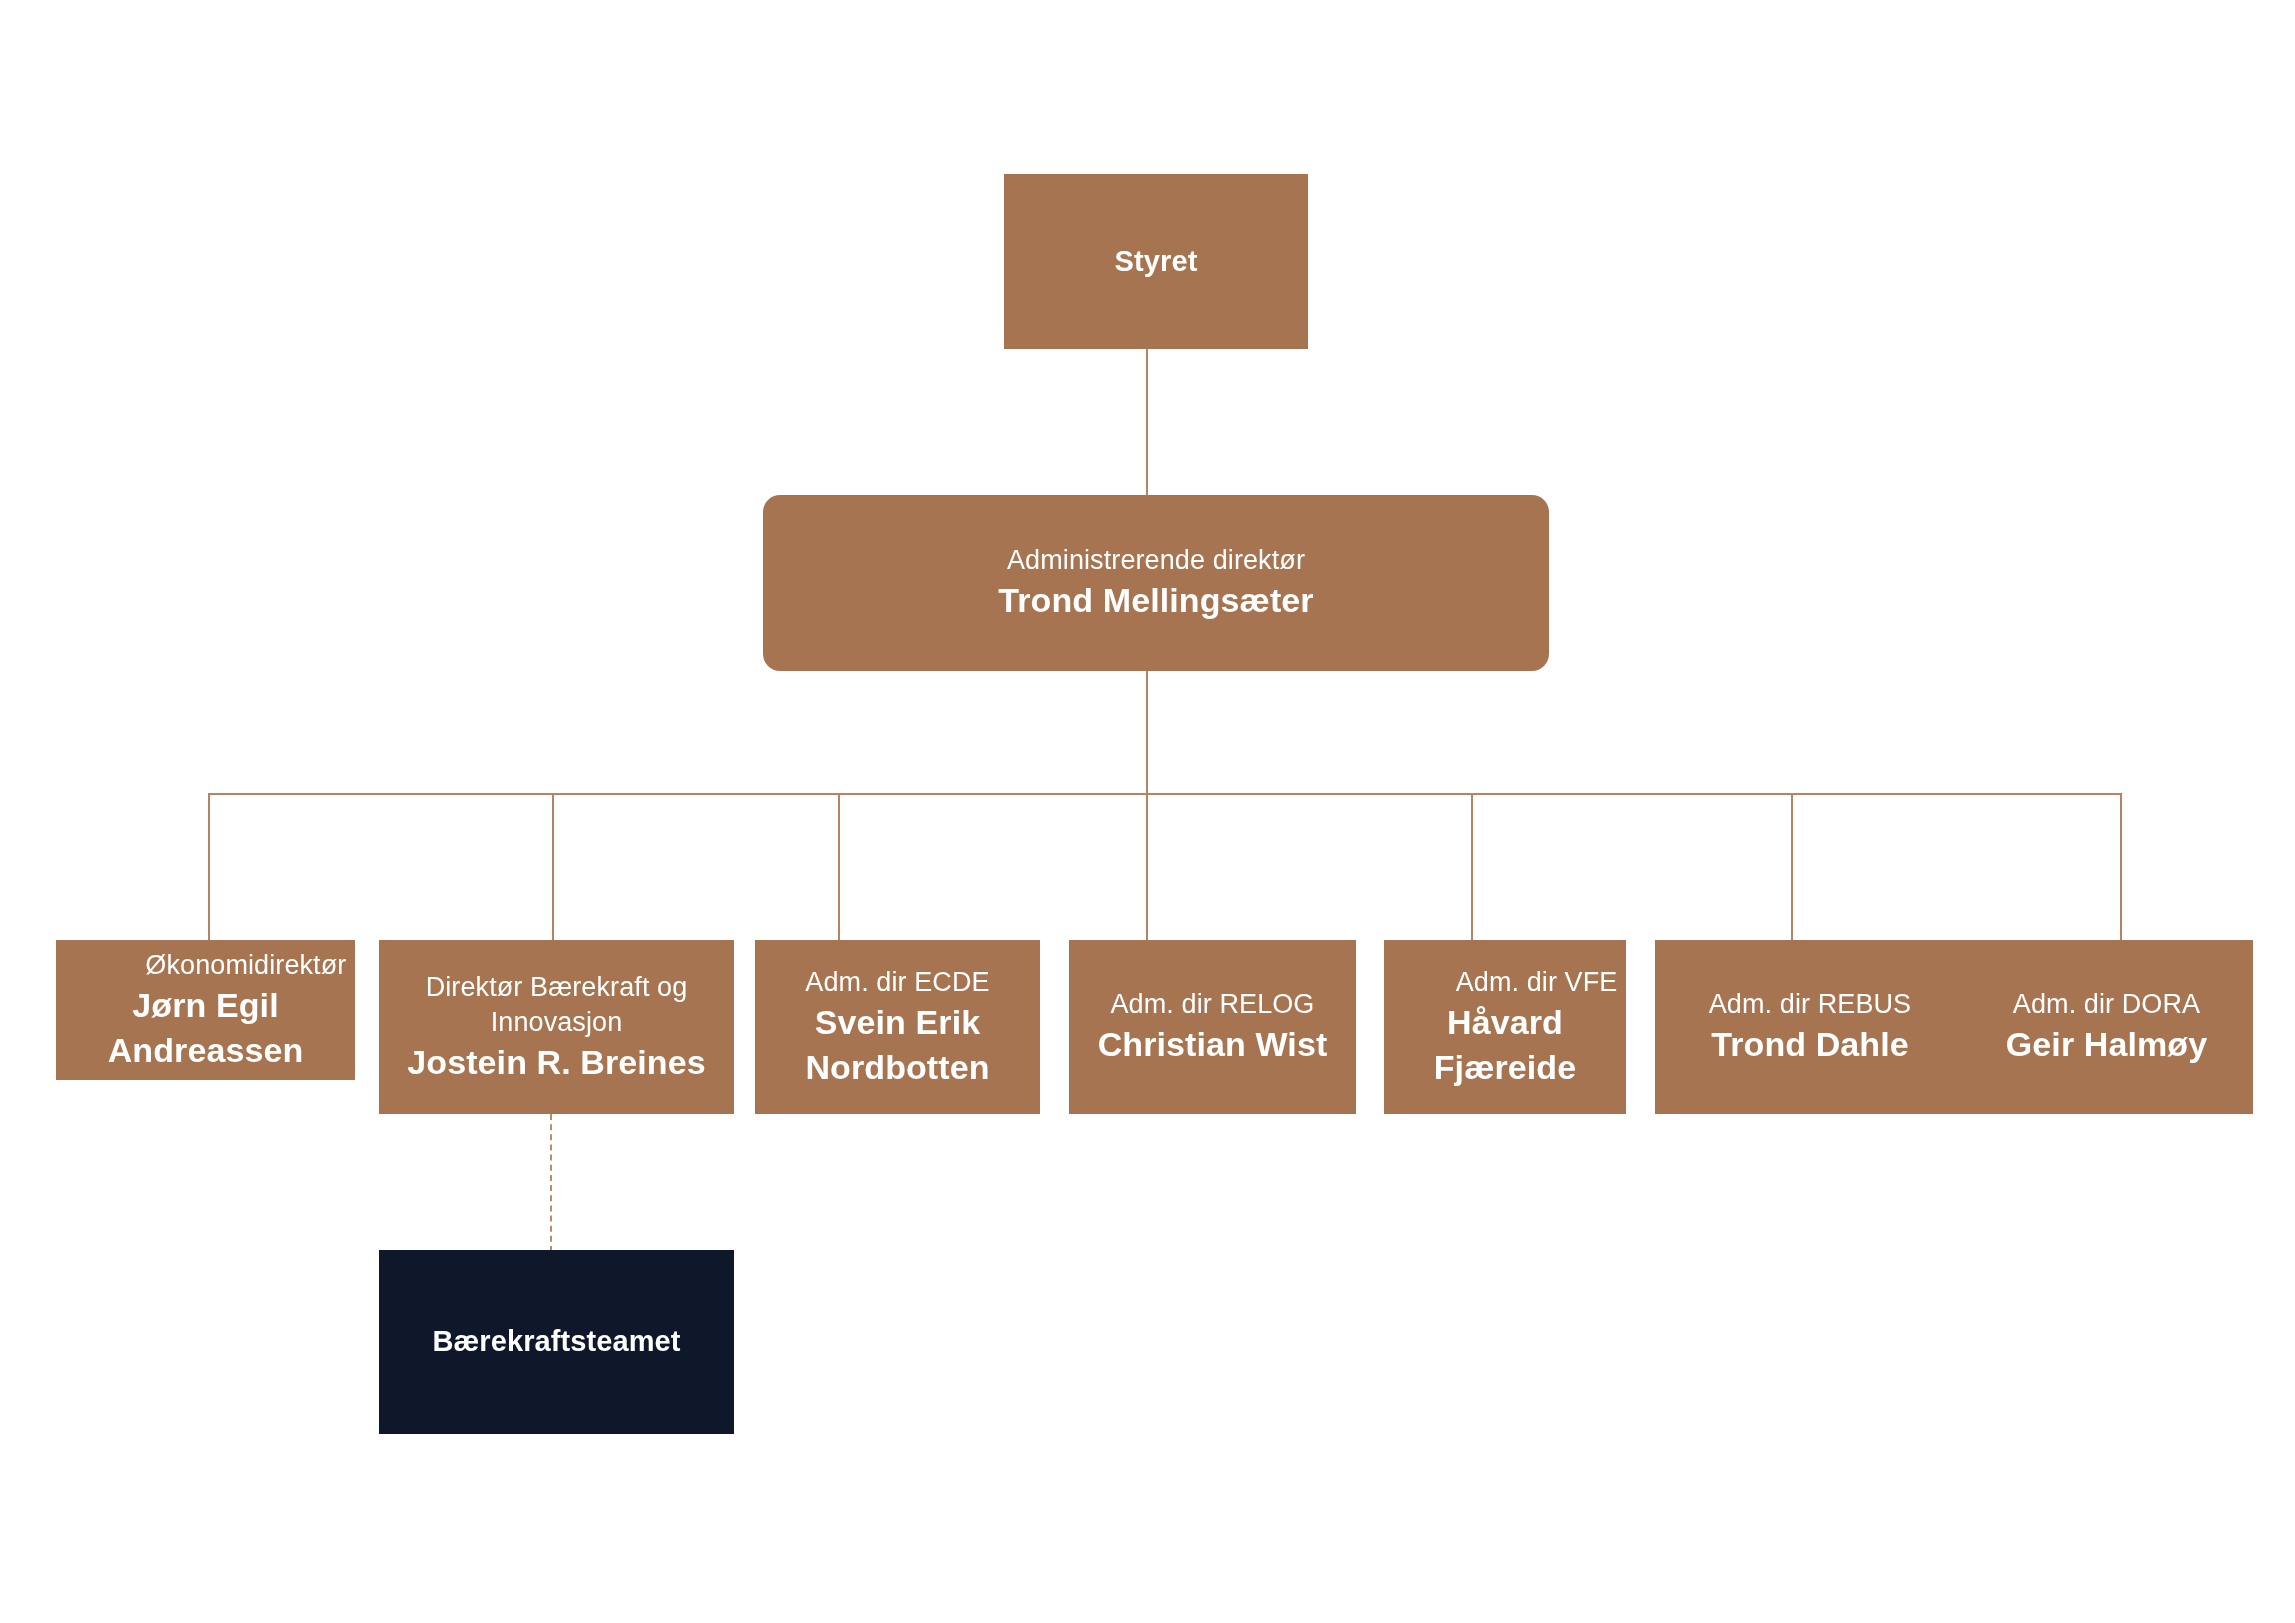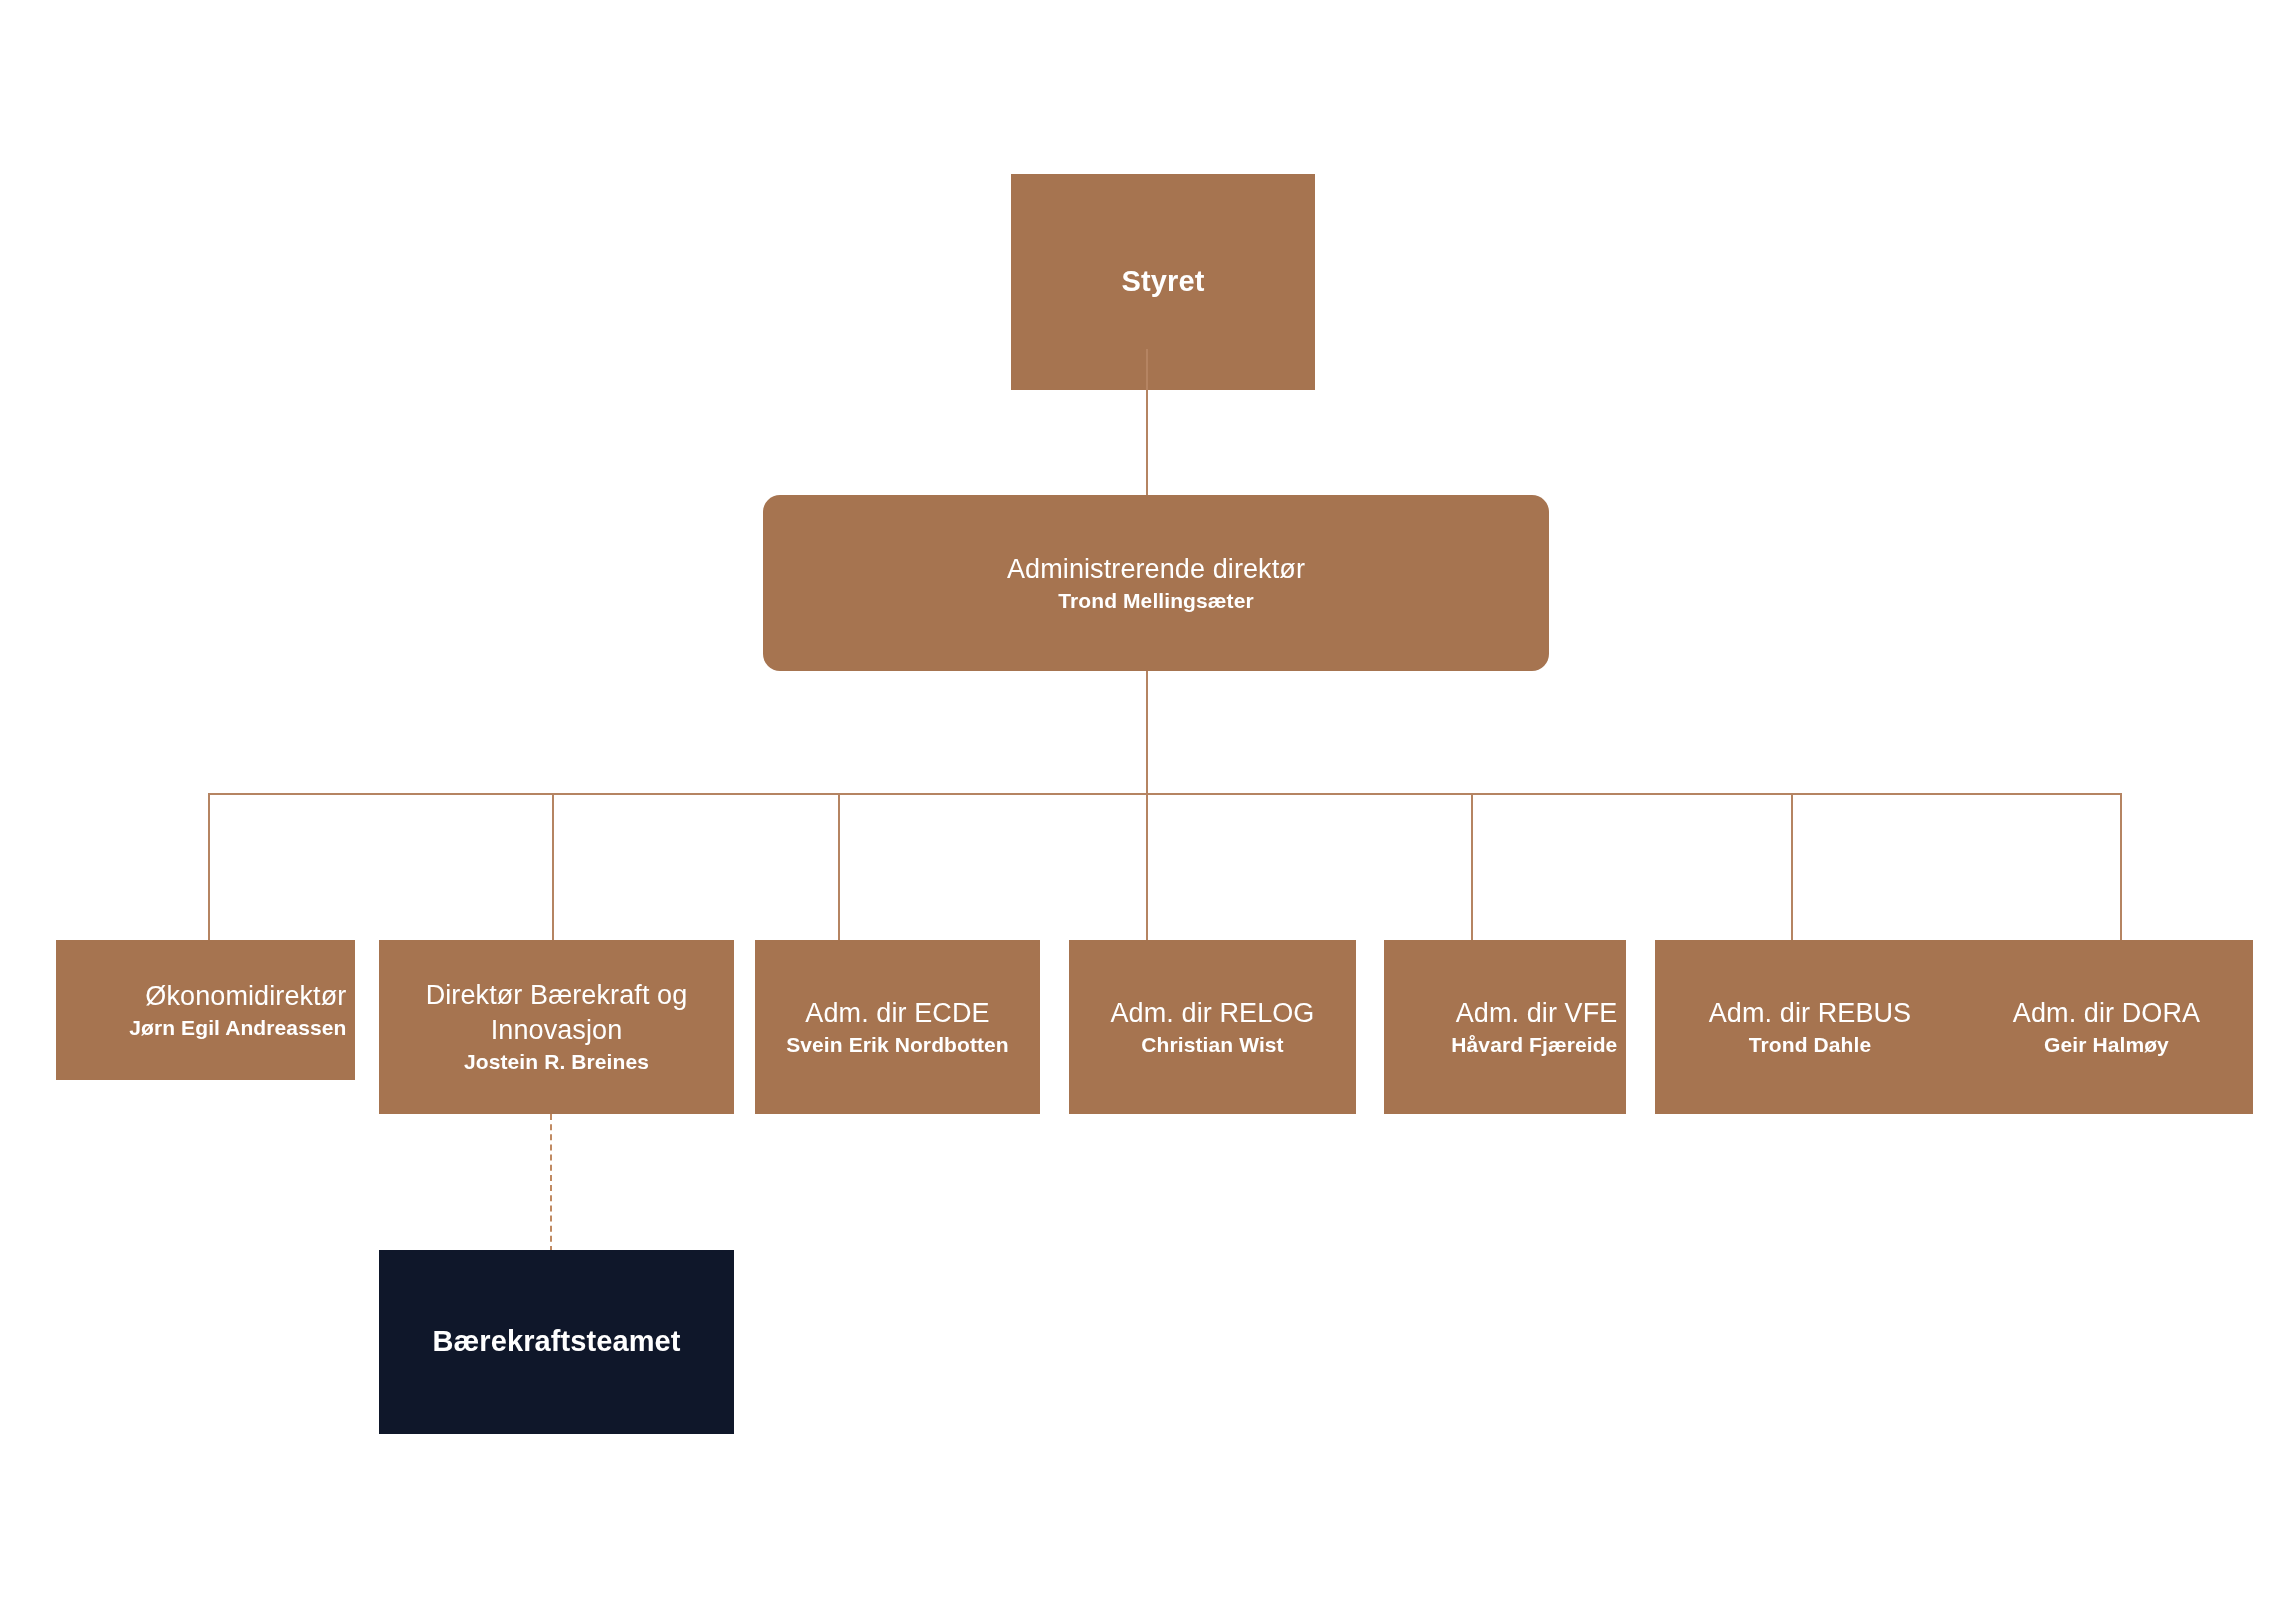--- a/index.html
+++ b/index.html
@@ -34,21 +34,21 @@
   .node.blue  { background: #0f172a; text-align: center; }
 
   .node .role {
     font-weight: 400;
     font-size: 27px;
     letter-spacing: 0.1px;
     padding: 0 8.6px;
   }
   .node .person {
     font-weight: 700;
-    font-size: 21px;
+    font-size: 34px;
     letter-spacing: 0.1px;
     padding: 0 8.6px;
   }
   .node .solo {
     font-weight: 700;
     font-size: 29px;
     letter-spacing: 0.1px;
     padding: 0 8.6px;
   }
 
@@ -64,21 +64,21 @@
     width: 0;
     background: none;
     border-left: 2.9px dashed #C08A62;
   }
 </style>
 </head>
 <body>
 
 <div id="chart-canvas">
 
-  <div class="node brown" style="left:1004px; top:174px; width:304px; height:216px;margin-left:7px;">
+  <div class="node brown" style="left:1004px; top:174px; width:304px; height:175px;">
     <div class="solo">Styret</div>
   </div>
 
   <div class="line v" style="left:1146px; top:349px; height:146px;"></div>
 
   <div class="node brown" style="left:763px; top:495px; width:786px; height:176px;border-radius:17px;">
     <div class="role">Administrerende direktør</div>
     <div class="person">Trond Mellingsæter</div>
   </div>
 

